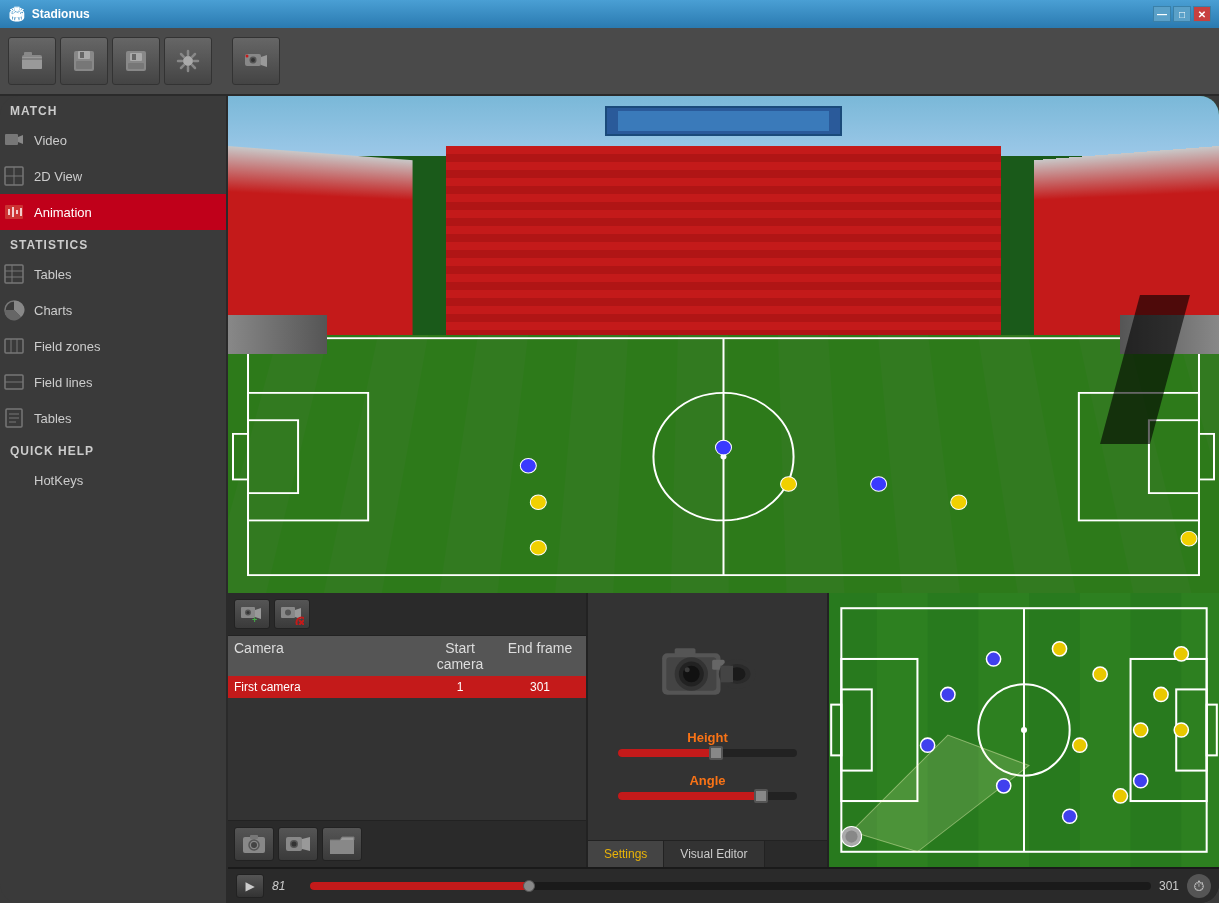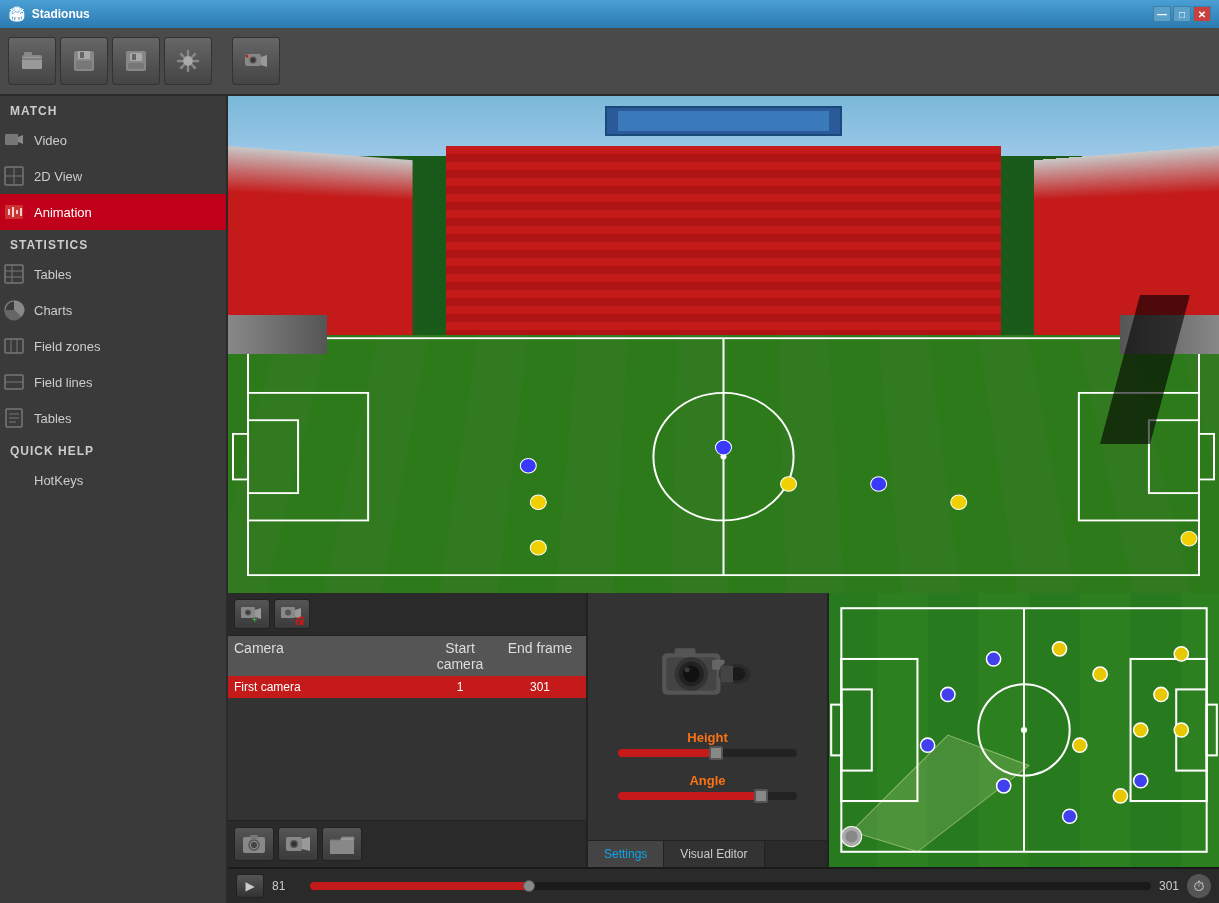--- a/index.html
+++ b/index.html
@@ -48,21 +48,21 @@
       border: 1px solid #333;
       border-radius: 3px;
       display: flex; align-items: center; justify-content: center;
       cursor: pointer;
       color: #ddd;
       font-size: 20px;
     }
     .tool-separator { width: 12px; }
 
     
-    .content-area { display: flex; flex: 1; overflow: hidden; }
+    .content-area { display: flex; flex: 1; overflow: hidden; border-radius: 19px; }
 
     
     .sidebar {
       width: 228px;
       background: #3a3a3a;
       border-right: 2px solid #2a2a2a;
       flex-shrink: 0;
       overflow-y: auto;
     }
     .sidebar-section-title {
@@ -235,21 +235,21 @@
       background: #2a2a2a;
     }
     .panel-tab {
       padding: 6px 16px;
       cursor: pointer;
       font-size: 12px;
       color: #ccc;
       background: #333;
       border-right: 1px solid #222;
     }
-    .panel-tab.active { background: #444; color: #0ea5e9; }
+    .panel-tab.active { background: #444; color: #eab308; }
 
     
     .mini-field-panel {
       width: 390px;
       background: #2d7a1a;
       flex-shrink: 0;
       position: relative;
       overflow: hidden;
     }
 
@@ -270,20 +270,21 @@
       border-radius: 3px;
       display: flex; align-items: center; justify-content: center;
       cursor: pointer;
       color: #ccc;
       font-size: 12px;
     }
     .frame-num {
       color: #ccc;
       font-size: 12px;
       min-width: 30px;
+      font-style: italic;
     }
     .progress-track {
       flex: 1;
       height: 8px;
       background: #1a1a1a;
       border-radius: 4px;
       position: relative;
     }
     .progress-fill {
       height: 100%;

